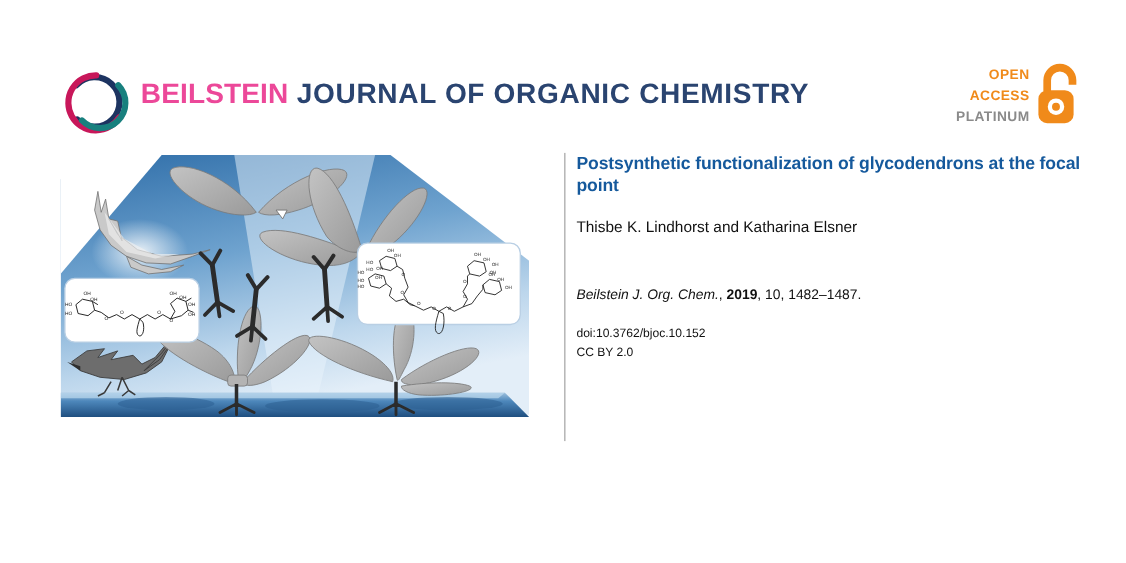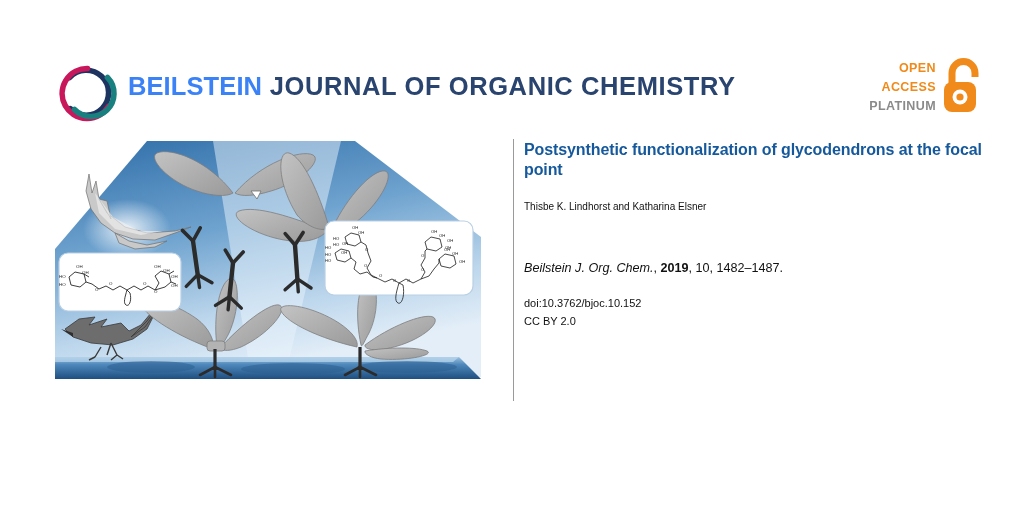--- a/index.html
+++ b/index.html
@@ -12,40 +12,40 @@
   .page{position:relative;width:1024px;height:512px;}
 
   
   .header{position:absolute;left:0;top:0;width:1024px;height:140px;}
 
   .logo-mark{position:absolute;left:52px;top:58px;width:70px;height:70px;}
   .logo-mark svg{display:block;}
 
   .wordmark{position:absolute;left:128px;top:72px;height:30px;
      font-size:25.5px;letter-spacing:.2px;white-space:nowrap;color:#1d3461;}
-  .wm-bold{font-weight:bold;color:#3b82f6;letter-spacing:.1px;}
+  .wm-bold{font-weight:bold;color:#ec4899;letter-spacing:.1px;}
   .wm-light{font-weight:bold;color:#2a4470;letter-spacing:.6px;}
 
   .oa-badge{position:absolute;left:876px;top:57px;width:112px;height:62px;}
   .oa-lines{position:absolute;right:52px;top:2px;text-align:right;
      font-size:12.5px;font-weight:bold;line-height:19px;letter-spacing:.4px;}
   .oa-l1{color:#f08a1a;}
   .oa-l2{color:#f08a1a;}
   .oa-l3{color:#8a8a8a;}
   .oa-lock{position:absolute;right:0;top:0;width:48px;height:58px;}
 
   
   .divider{position:absolute;left:513px;top:139px;width:1px;height:262px;
      background:#9a9a9a;}
 
   
   .meta{position:absolute;left:524px;top:140px;width:460px;}
   .art-title{color:#15599c;font-weight:bold;font-size:16px;line-height:19.5px;
      letter-spacing:-.1px;margin:0;}
-  .art-authors{color:#111111;font-size:10px;line-height:19px;margin:18px 0 0 0;}
+  .art-authors{color:#111111;font-size:14px;line-height:19px;margin:18px 0 0 0;}
   .art-cite{color:#111111;font-size:12.6px;line-height:17px;margin:44px 0 0 0;}
   .art-cite .j{font-style:italic;}
   .art-cite .yr{font-weight:bold;}
   .art-cite .vol{}
   .art-doi{color:#111111;font-size:11px;line-height:17.5px;margin:18px 0 0 0;}
 
   
   .ga{position:absolute;left:55px;top:141px;width:426px;height:246px;
      overflow:hidden;background:#ffffff;}
   .ga svg{display:block;}

